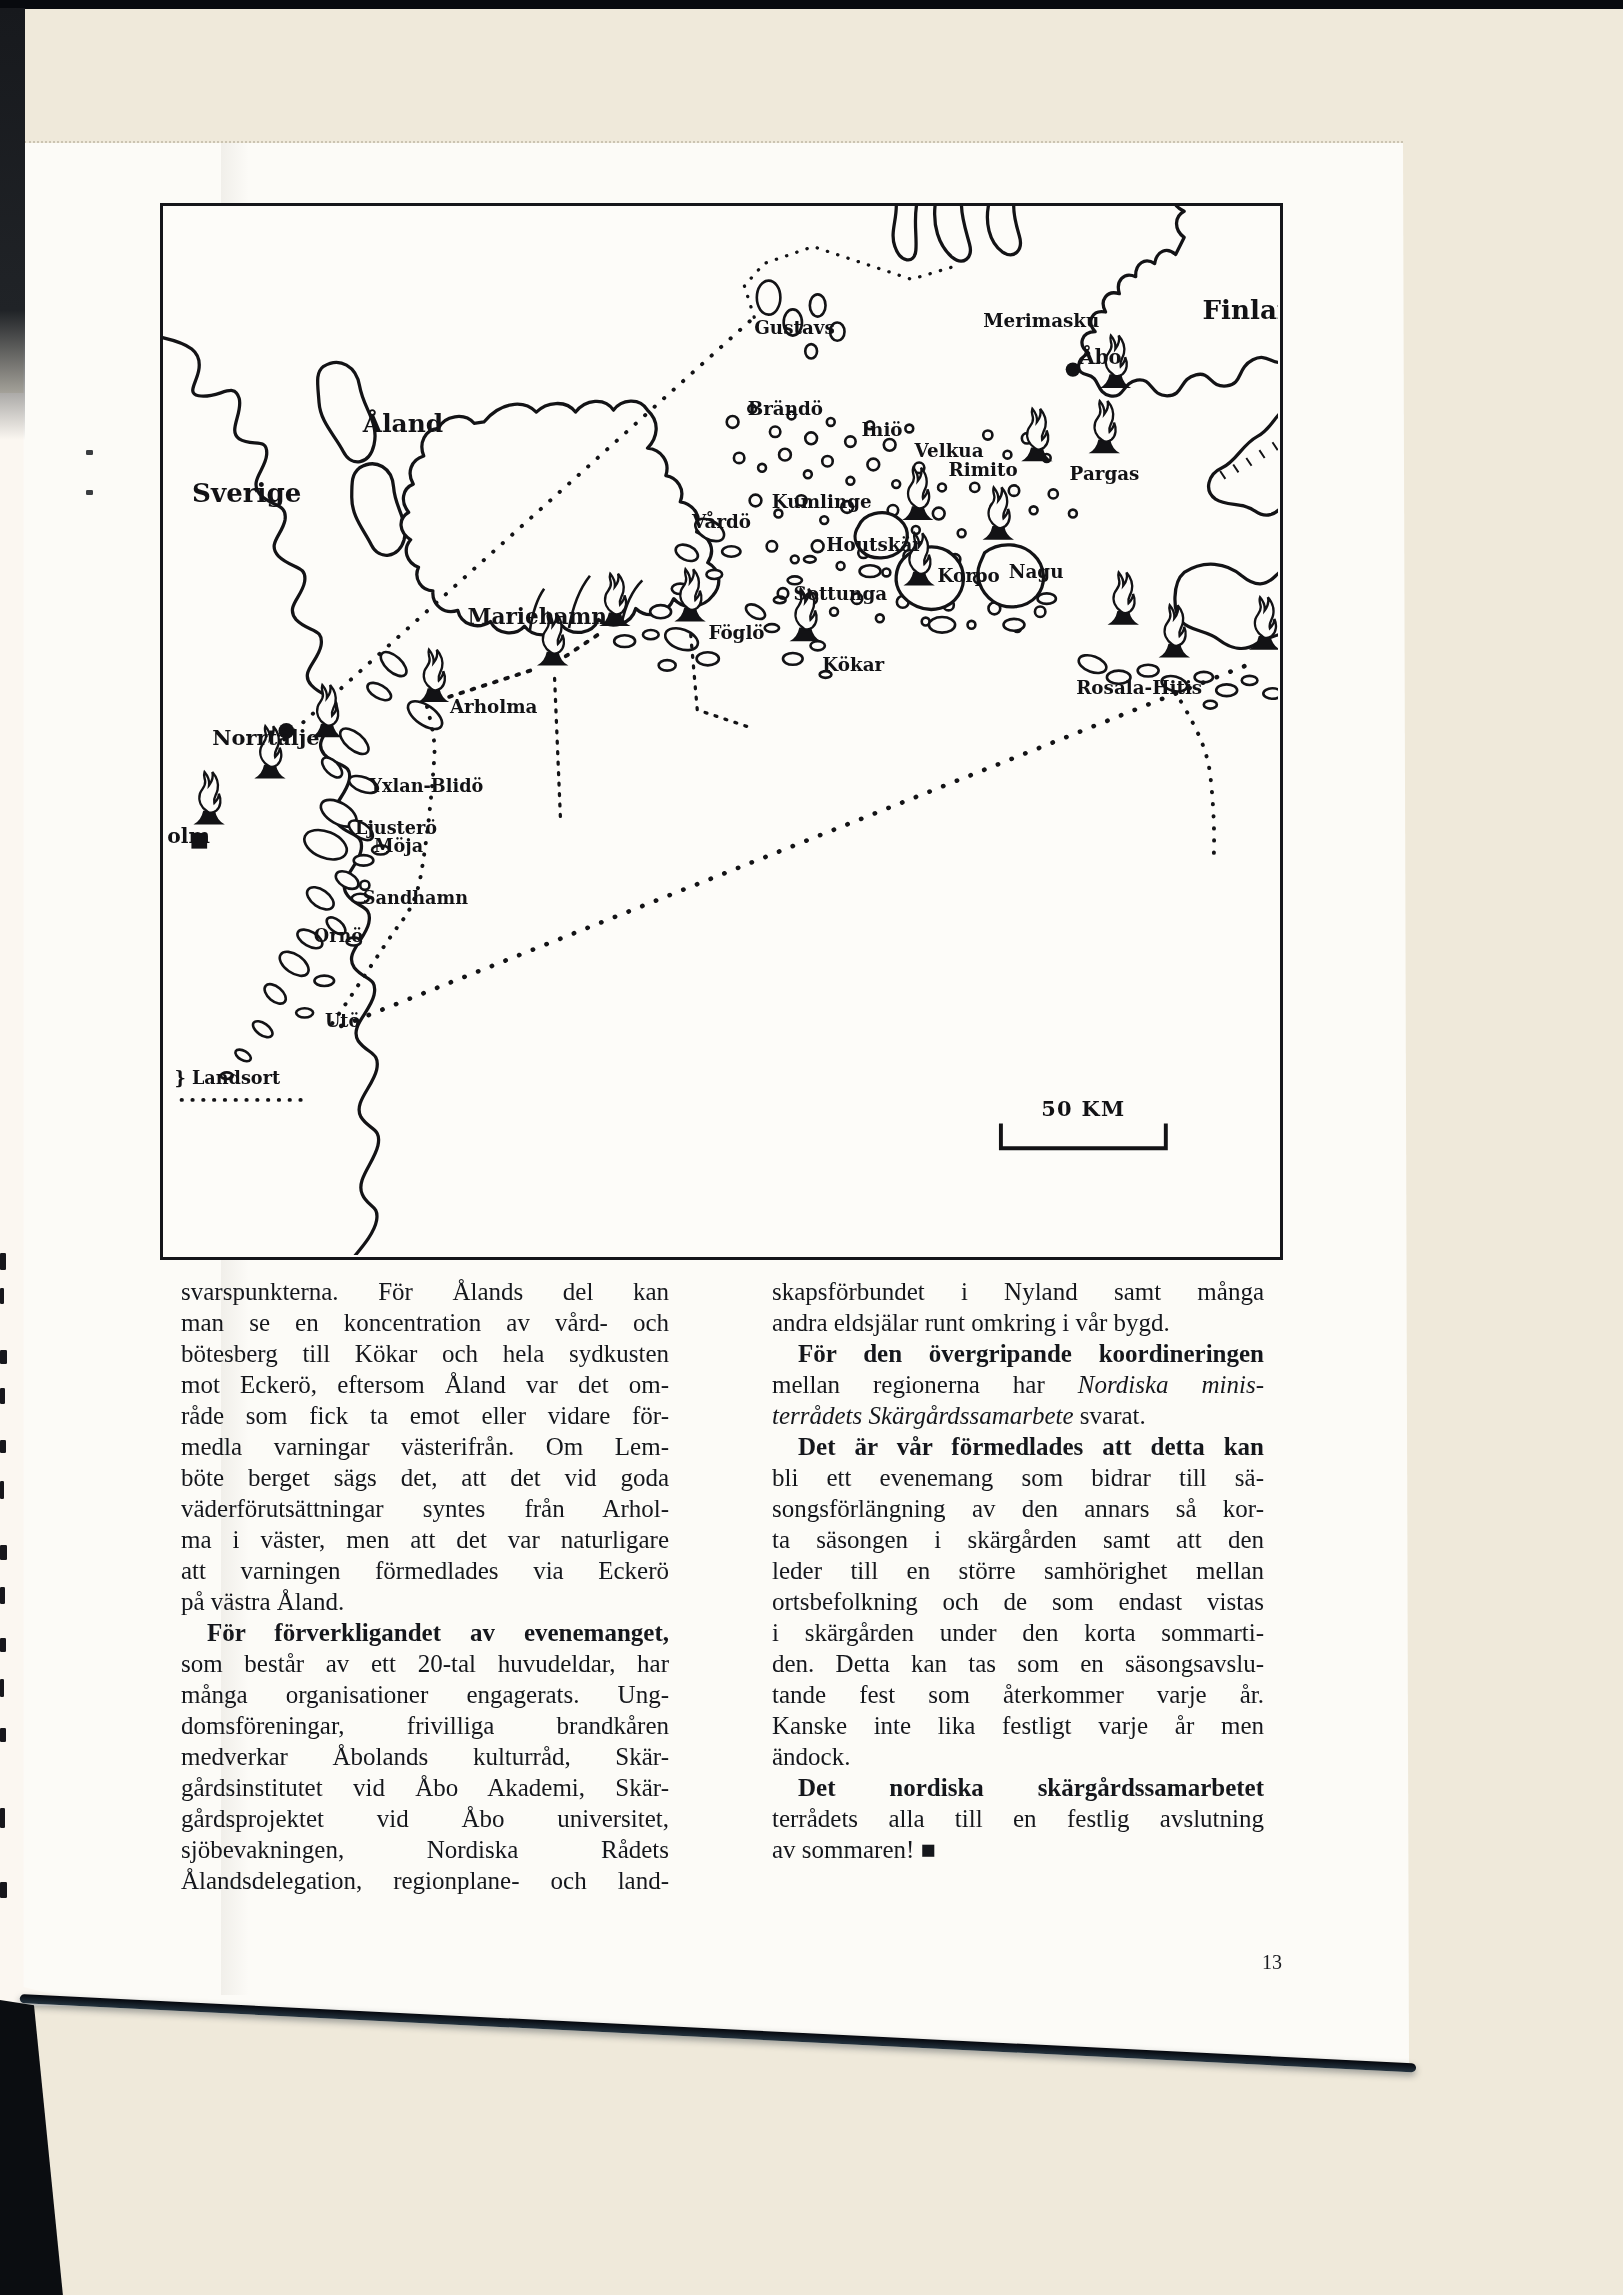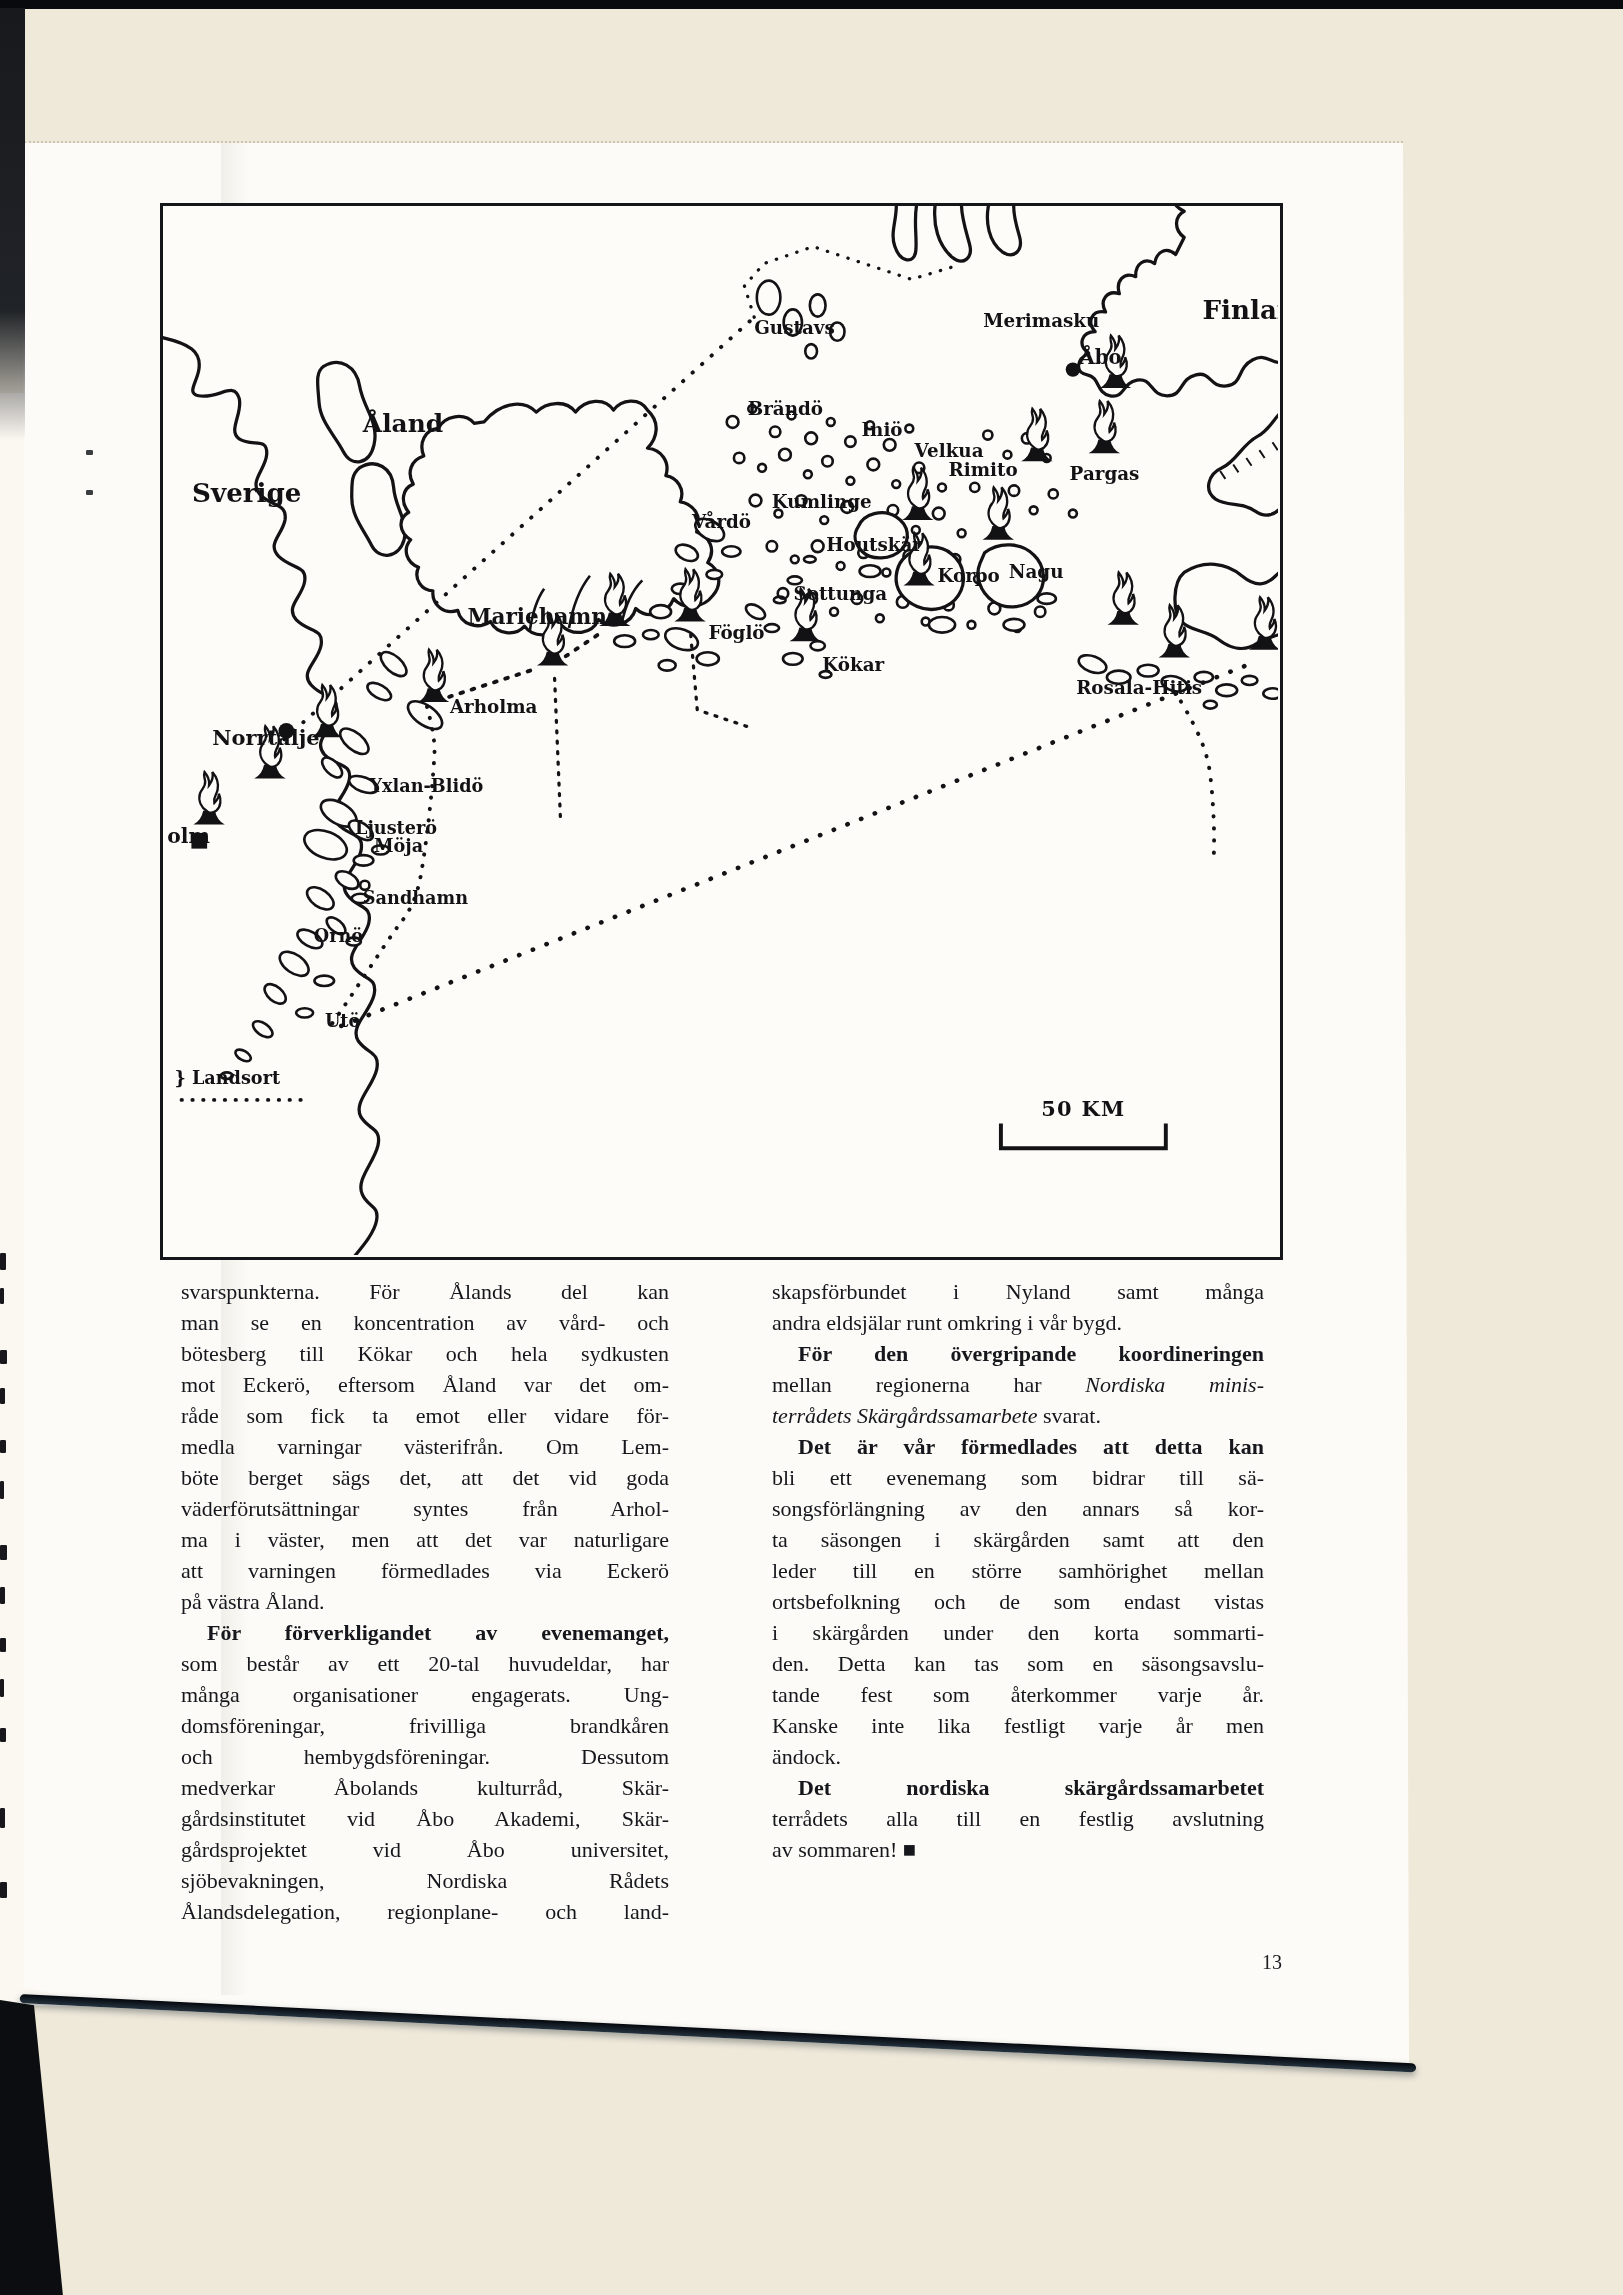--- a/index.html
+++ b/index.html
@@ -22,21 +22,21 @@
   .bottom-wedge{position:absolute;left:0;top:2000px;width:65px;height:296px;background:#0b0d11;
       clip-path:polygon(0 0,34px 5.2px,63px 296px,0 296px);}
   .frag{position:absolute;left:0;background:#17171c;border-radius:1.3px;}
 
   .map-frame{position:absolute;left:160px;top:203px;width:1123px;height:1057px;border:3.9px solid #15161a;
              box-sizing:border-box;background:#fdfcf9;overflow:hidden;}
   .map-frame svg{position:absolute;left:0;top:0;}
   text.ml{font-family:"DejaVu Serif",serif;font-weight:bold;fill:#121215;}
   text.scale{letter-spacing:2px;}
 
-  .col{position:absolute;color:#15171c;font-size:22px;line-height:31px;}
+  .col{position:absolute;color:#15171c;font-size:25px;line-height:31px;}
   .col .tl{text-align:justify;text-align-last:justify;white-space:normal;}
   .col .tl.end{text-align-last:left;}
   .col .tl.ind{padding-left:26px;font-weight:bold;}
   .col .it{font-style:italic;}
   .col-left{left:181px;top:1276px;width:488px;}
   .col-right{left:772px;top:1276px;width:492px;}
   .page-number{position:absolute;left:1262px;top:1951px;font-size:20px;color:#1a1c20;}
 </style>
 </head>
 <body>
@@ -359,21 +359,20 @@
       <div class="tl"><span>medla varningar västerifrån. Om Lem-</span></div>
       <div class="tl"><span>böte berget sägs det, att det vid goda</span></div>
       <div class="tl"><span>väderförutsättningar syntes från Arhol-</span></div>
       <div class="tl"><span>ma i väster, men att det var naturligare</span></div>
       <div class="tl"><span>att varningen förmedlades via Eckerö</span></div>
       <div class="tl end"><span>på västra Åland.</span></div>
       <div class="tl ind"><span>För förverkligandet av evenemanget,</span></div>
       <div class="tl"><span>som består av ett 20-tal huvudeldar, har</span></div>
       <div class="tl"><span>många organisationer engagerats. Ung-</span></div>
       <div class="tl"><span>domsföreningar, frivilliga brandkåren</span></div>
-      <div class="tl"><span>och hembygdsföreningar. Dessutom</span></div>
       <div class="tl"><span>medverkar Åbolands kulturråd, Skär-</span></div>
       <div class="tl"><span>gårdsinstitutet vid Åbo Akademi, Skär-</span></div>
       <div class="tl"><span>gårdsprojektet vid Åbo universitet,</span></div>
       <div class="tl"><span>sjöbevakningen, Nordiska Rådets</span></div>
       <div class="tl"><span>Ålandsdelegation, regionplane- och land-</span></div>
     </div>
   <div class="col col-right" id="col-right">
       <div class="tl"><span>skapsförbundet i Nyland samt många</span></div>
       <div class="tl end"><span>andra eldsjälar runt omkring i vår bygd.</span></div>
       <div class="tl ind"><span>För den övergripande koordineringen</span></div>

